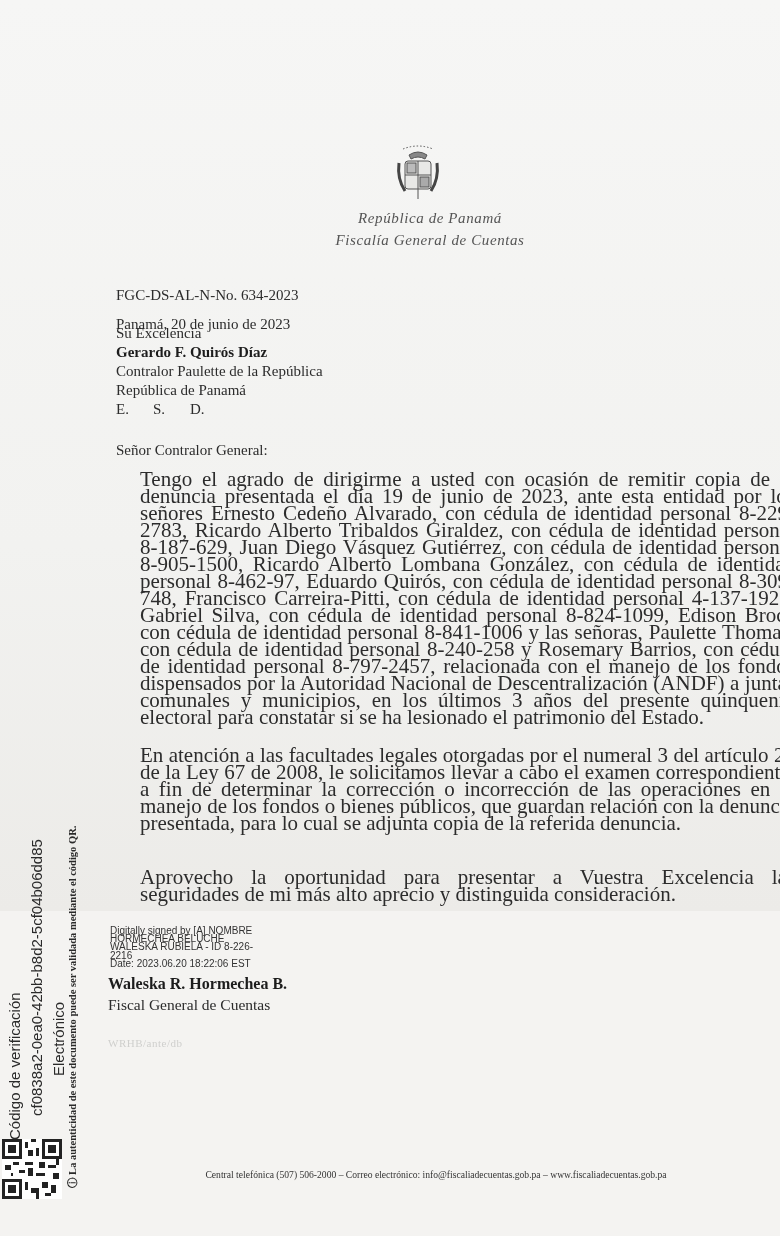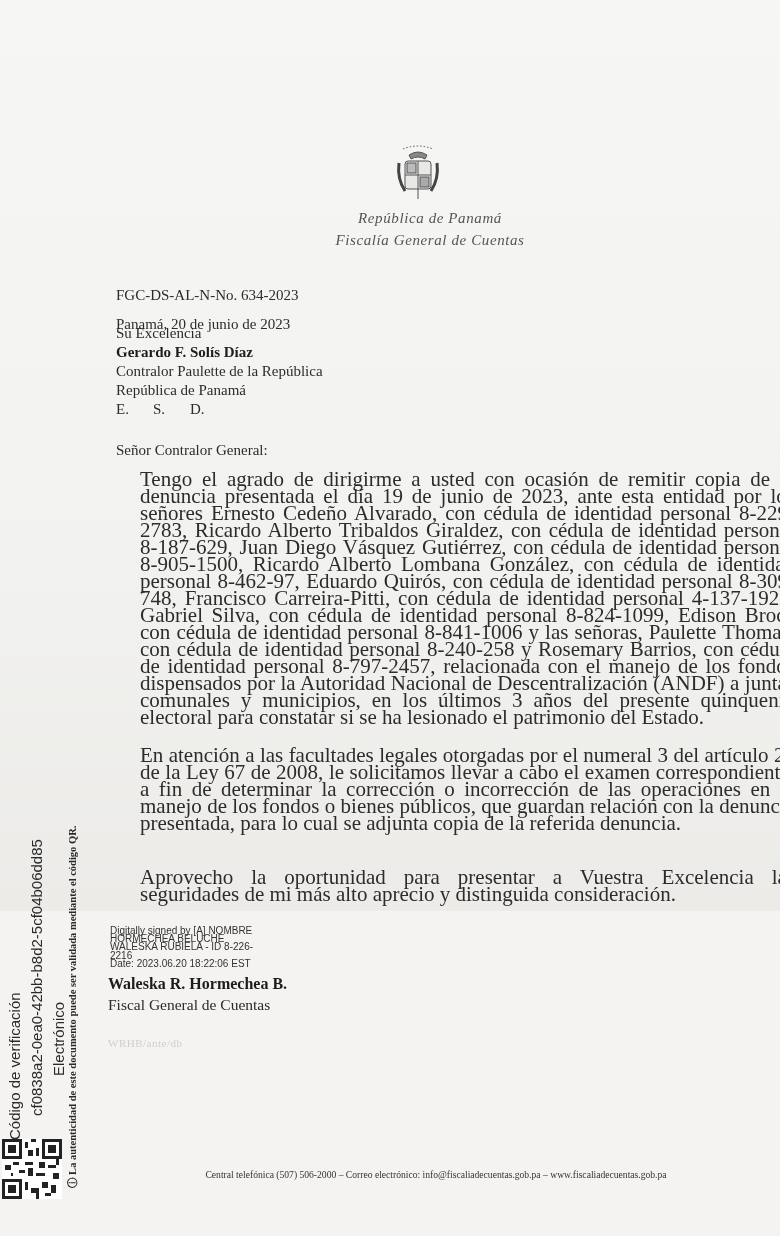--- a/index.html
+++ b/index.html
@@ -86,21 +86,21 @@
     </g>
   </svg>
   <div class="head-script head1">República de Panamá</div>
   <div class="head-script head2">Fiscalía General de Cuentas</div>
 
   <div class="txt date">Panamá, 20 de junio de 2023</div>
   <div class="txt ref">FGC-DS-AL-N-No. 634-2023</div>
 
   <div class="txt addr">
     <div>Su Excelencia</div>
-    <div class="bold">Gerardo F. Solís Díaz</div>
+    <div class="bold">Gerardo F. Quirós Díaz</div>
     <div>Contralor Paulette de la República</div>
     <div>República de Panamá</div>
     <div class="esd">
       <span>E.</span><span>S.</span><span>D.</span>
     </div>
   </div>
 
   <div class="txt salute">Señor Contralor General:</div>
 
   <div class="para p1">Tengo el agrado de dirigirme a usted con ocasión de remitir copia de la denuncia presentada el día 19 de junio de 2023, ante esta entidad por los señores Ernesto Cedeño Alvarado, con cédula de identidad personal 8-229-2783, Ricardo Alberto Tribaldos Giraldez, con cédula de identidad personal 8-187-629, Juan Diego Vásquez Gutiérrez, con cédula de identidad personal 8-905-1500, Ricardo Alberto Lombana González, con cédula de identidad personal 8-462-97, Eduardo Quirós, con cédula de identidad personal 8-309-748, Francisco Carreira-Pitti, con cédula de identidad personal 4-137-1921, Gabriel Silva, con cédula de identidad personal 8-824-1099, Edison Broce con cédula de identidad personal 8-841-1006 y las señoras, Paulette Thomas, con cédula de identidad personal 8-240-258 y Rosemary Barrios, con cédula de identidad personal 8-797-2457, relacionada con el manejo de los fondos dispensados por la Autoridad Nacional de Descentralización (ANDF) a juntas comunales y municipios, en los últimos 3 años del presente quinquenio electoral para constatar si se ha lesionado el patrimonio del Estado.</div>

